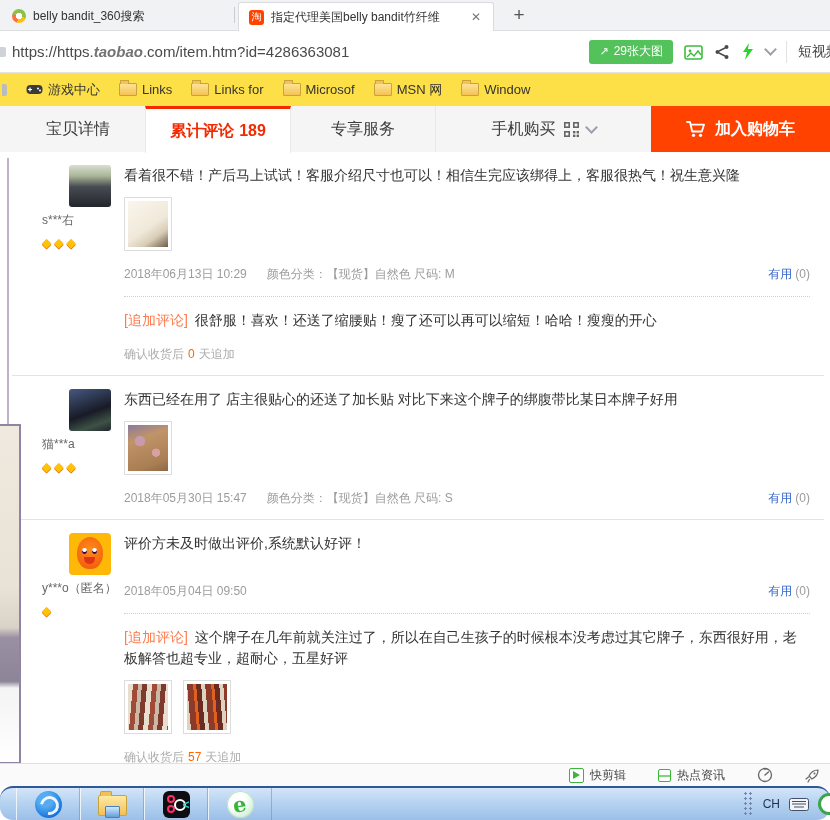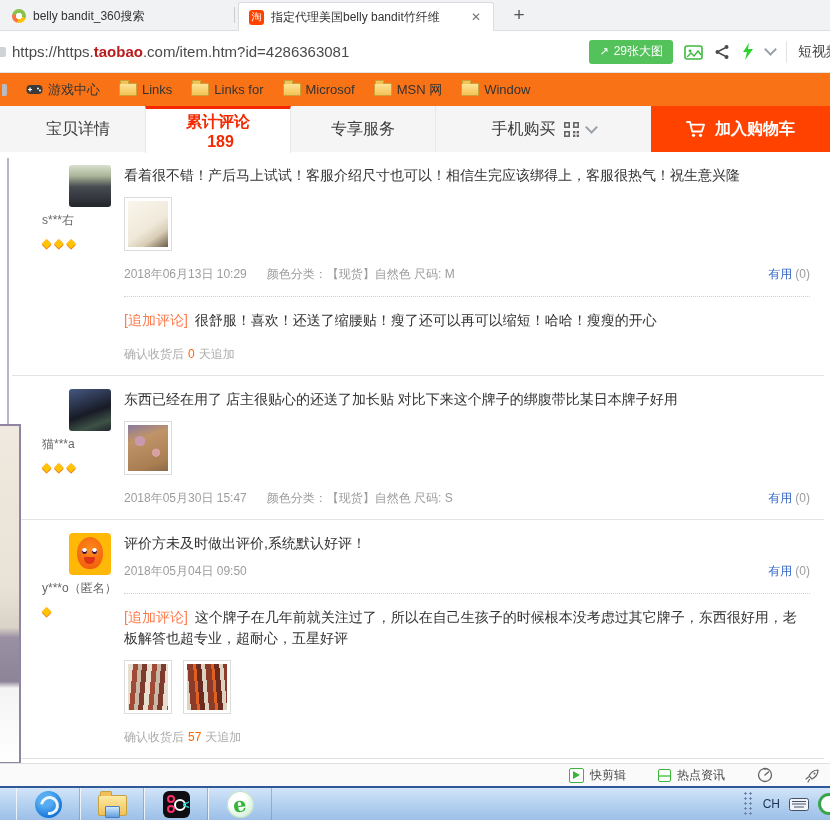--- a/index.html
+++ b/index.html
@@ -18,38 +18,38 @@
   .fav360{width:14px;height:14px;border-radius:50%;flex:0 0 14px;
     background:radial-gradient(circle at 50% 50%,#fff 0 34%,transparent 35%),
                conic-gradient(#8bc34a 0 30%,#ffc107 30% 55%,#ff7043 55% 80%,#8bc34a 80% 100%);}
   .favtb{width:15px;height:15px;border-radius:3px;background:#ff4200;color:#fff;font-size:10px;display:flex;align-items:center;justify-content:center;flex:0 0 15px;}
   .tab-close{color:#777;font-size:12px;padding:0 2px;cursor:pointer;}
   .newtab{position:absolute;left:506px;top:2px;font-size:19px;color:#555;width:26px;height:26px;display:flex;align-items:center;justify-content:center;cursor:pointer;}
   
   .addrbar{position:absolute;top:31px;left:0;right:0;height:41px;background:#fff;border-bottom:1px solid #e4e4e4;display:flex;align-items:center;}
   .url-stub{width:6px;height:10px;background:#cfd3d8;border-radius:0 2px 2px 0;margin-right:6px;}
   .url{font-size:15px;color:#4a4a4a;white-space:nowrap;}
-  .url b{color:#b91c1c;}
+  .url b{color:#737373;font-style:italic;}
   .addr-right{margin-left:auto;display:flex;align-items:center;gap:11px;padding-right:0;}
   .btn-green{height:24px;background:#54c25b;border-radius:3px;color:#fff;font-size:12px;display:flex;align-items:center;gap:5px;padding:0 10px;cursor:pointer;}
   .btn-green .arr{font-size:11px;}
   .chev{width:7px;height:7px;border-right:2px solid #9aa0a8;border-bottom:2px solid #9aa0a8;transform:rotate(45deg);margin-top:-4px;}
   .vdiv{width:1px;height:22px;background:#e2e2e2;}
   .shortvideo{font-size:14px;color:#444;width:32px;overflow:hidden;white-space:nowrap;}
   
-  .bkbar{position:absolute;top:73px;left:0;right:0;height:33px;background:#f97316;border-bottom:1px solid #e6e6e6;display:flex;align-items:center;gap:19px;padding-left:2px;font-size:13px;color:#333;}
+  .bkbar{position:absolute;top:73px;left:0;right:0;height:33px;background:#fde047;border-bottom:1px solid #e6e6e6;display:flex;align-items:center;gap:19px;padding-left:2px;font-size:13px;color:#333;}
   .bk{display:flex;align-items:center;gap:5px;cursor:pointer;}
   .bk-stub{width:5px;height:12px;background:#b8bcc2;border-radius:0 2px 2px 0;}
   .folder{position:relative;width:16px;height:11px;background:linear-gradient(#fde396,#f5c255);border:1px solid #caa23c;border-radius:1px;display:inline-block;}
   .folder::before{content:"";position:absolute;top:-4px;left:0;width:7px;height:3px;background:#f5c255;border:1px solid #caa23c;border-bottom:none;border-radius:1px 1px 0 0;}
   
   .itemnav{position:absolute;top:106px;left:0;right:0;height:46px;background:#f5f5f5;border-bottom:1px solid #e3e3e3;}
   .itab{position:absolute;top:0;height:46px;display:flex;align-items:center;justify-content:center;font-size:16px;color:#3c3c3c;box-sizing:border-box;cursor:pointer;}
   .itab-detail{left:8px;width:145px;border-right:5px solid #737373;text-align:right;}
-  .itab-reviews{left:145px;width:146px;background:#fff;border-top:3px solid #f42900;border-left:1px solid #e8e8e8;border-right:1px solid #e8e8e8;color:#f42900;font-weight:bold;height:47px;z-index:2;flex-direction:column;}
+  .itab-reviews{left:145px;width:146px;background:#fff;border-top:3px solid #f42900;border-left:1px solid #e8e8e8;border-right:1px solid #e8e8e8;color:#f42900;font-weight:bold;height:47px;z-index:2;}
   .itab-reviews .cnt{margin-left:5px;}
   .itab-service{left:291px;width:145px;border-right:1px solid #e8e8e8;}
   .itab-mobile{left:436px;width:215px;gap:8px;}
   .cart-btn{position:absolute;left:651px;top:0;width:179px;height:46px;background:#ff4200;color:#fff;font-size:16px;font-weight:bold;display:flex;align-items:center;justify-content:center;gap:9px;cursor:pointer;}
   
   .content{position:absolute;top:152px;left:0;right:0;height:611px;background:#fff;overflow:hidden;}
   .edge-line{position:absolute;left:7px;top:6px;width:2px;height:600px;background:#bdb2cd;}
   .peek-img{position:absolute;left:0;top:272px;width:19px;height:336px;border:2px solid #8f84a3;border-left:none;
     background:linear-gradient(180deg,#efe9df 0%,#e9e2d6 48%,#d9d2c6 60%,#9a90a4 63%,#8d8498 76%,#f4f4f4 78%,#ffffff 100%);}
   .reviews{margin:0 6px 0 12px;}
@@ -84,21 +84,21 @@
   .append .tag{color:#ff7b4d;margin-right:7px;}
   .confirm{margin-top:15px;font-size:12px;color:#ababab;}
   .confirm .days{color:#ff6600;margin:0 4px;}
   
   .statusbar{position:absolute;top:763px;left:0;right:0;height:23px;background:#fafafa;border-top:1px solid #dfdfdf;display:flex;align-items:center;justify-content:flex-end;gap:32px;padding-right:10px;font-size:12px;color:#4a4a4a;box-sizing:border-box;}
   .sb-item{display:flex;align-items:center;gap:6px;cursor:pointer;}
   .ico-play{position:relative;width:13px;height:13px;border:1px solid #3bb53b;border-radius:2px;background:#fff;}
   .ico-play::after{content:"";position:absolute;left:3px;top:2.5px;border-left:7px solid #3bb53b;border-top:4px solid transparent;border-bottom:4px solid transparent;}
   .ico-news{position:relative;width:13px;height:13px;border:1px solid #3bb53b;border-radius:2px;background:linear-gradient(#fff 0 3px,#7cd67c 3px 5px,#fff 5px 7px,#7cd67c 7px 9px,#fff 9px 100%);background-origin:content-box;padding:2px;box-sizing:border-box;}
   
-  .taskbar{position:absolute;top:786px;left:0;right:0;height:34px;background:linear-gradient(180deg,#d3e5f9 0%,#b7d3f0 45%,#9cbfe8 100%);border-top:2px solid #2f5898;box-sizing:border-box;display:flex;align-items:stretch;}
+  .taskbar{position:absolute;top:786px;left:0;right:0;height:34px;background:linear-gradient(180deg,#d3e5f9 0%,#b7d3f0 45%,#9cbfe8 100%);border-top:2px solid #2f5898;box-sizing:border-box;display:flex;align-items:stretch;border-radius:13px;}
   .task-btn{width:62px;display:flex;align-items:center;justify-content:center;border-left:1px solid rgba(255,255,255,.75);border-right:1px solid rgba(110,140,185,.55);cursor:pointer;}
   .task-btn:first-child{margin-left:16px;}
   .i360{position:relative;width:27px;height:27px;border-radius:50%;background:radial-gradient(circle at 38% 32%,#56acf2 0 28%,#1173d8 75%);}
   .i360::before{content:"";position:absolute;left:5px;top:5px;width:13px;height:13px;border:3px solid rgba(255,255,255,.9);border-left-color:transparent;border-radius:50%;transform:rotate(-35deg);}
   .ifold{position:relative;width:27px;height:19px;background:linear-gradient(#fdeaa4,#f2c058);border:1px solid #caa23c;border-radius:2px;margin-top:2px;}
   .ifold::before{content:"";position:absolute;top:-5px;left:1px;width:10px;height:4px;background:#f2c058;border:1px solid #caa23c;border-bottom:none;border-radius:2px 2px 0 0;}
   .ifold::after{content:"";position:absolute;left:6px;bottom:-3px;width:13px;height:10px;background:linear-gradient(#cfe8ff,#629fdd);border:1px solid #4a7fc0;border-radius:1px;}
   .iblack{position:relative;width:27px;height:27px;background:#0d0d12;border-radius:6px;}
   .iblack .d1,.iblack .d2{position:absolute;left:4px;width:4px;height:4px;border:2px solid #ff2d6a;border-radius:50%;}
   .iblack .d1{top:4px;} .iblack .d2{top:14px;}
@@ -292,21 +292,21 @@
           <span class="flame"></span>
           <span class="eye eL"></span>
           <span class="eye eR"></span>
           <span class="mouth"></span>
         </div>
         <div class="uname">y***o（匿名）</div>
         <div class="diamonds">◆</div>
       </div>
       <div class="rv-body">
         <div class="rv-text">评价方未及时做出评价,系统默认好评！</div>
-        <div class="meta" style="margin-top:8px;gap:48px;">
+        <div class="meta" style="margin-top:28px;gap:48px;">
           <span>2018年05月04日 09:50</span>
           <span class="useful"><span class="u-link">有用</span><span class="u-count">(0)</span></span>
         </div>
         <div class="dotted"></div>
         <div class="append"><span class="tag">[追加评论]</span><span>这个牌子在几年前就关注过了，所以在自己生孩子的时候根本没考虑过其它牌子，东西很好用，老板解答也超专业，超耐心，五星好评</span></div>
         <div class="thumbs">
           <div class="thumb">
               <div class="thumb-img ph3"></div>
             </div>
           <div class="thumb">

